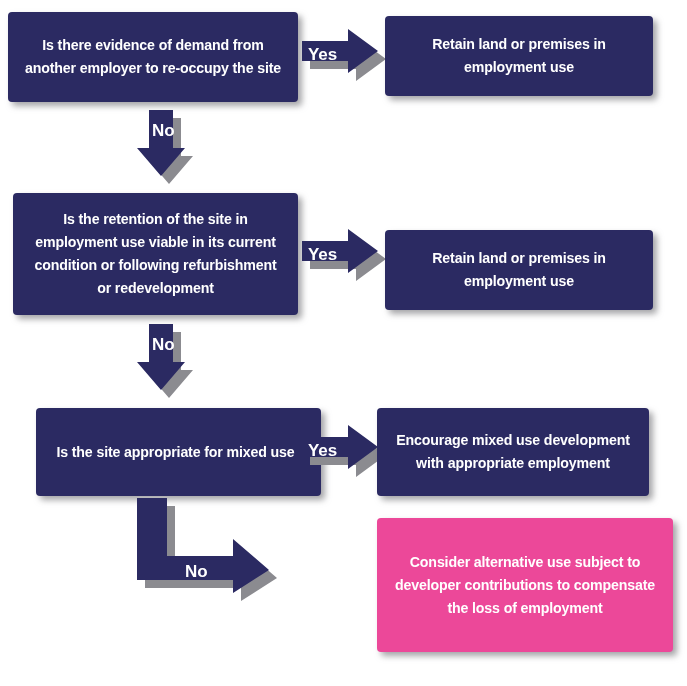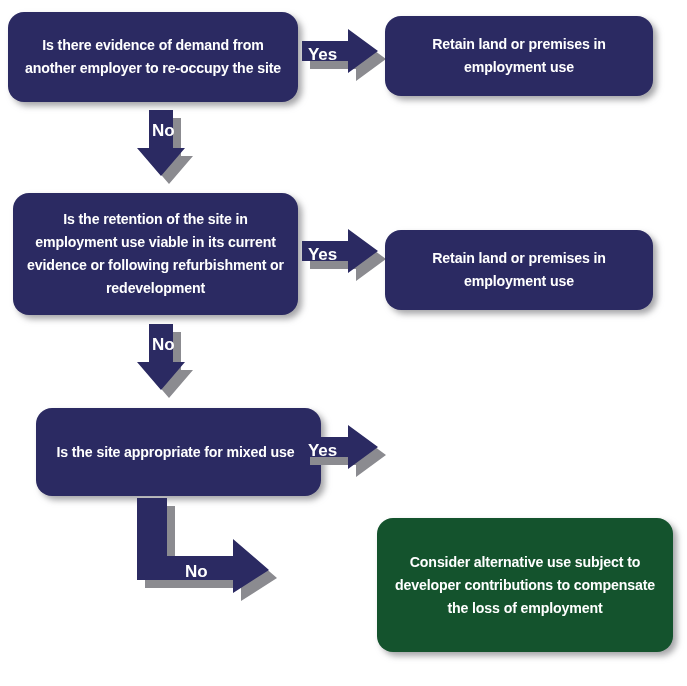--- a/index.html
+++ b/index.html
@@ -17,21 +17,21 @@
     height: 686px;
     background: #ffffff;
     overflow: hidden;
   }
 
   
   .node {
     position: absolute;
     box-sizing: border-box;
     background: #2b2a62;
-    border-radius: 16px;
+    border-radius: 4px;
     color: #ffffff;
     display: flex;
     align-items: center;
     justify-content: center;
     text-align: center;
     font-weight: bold;
     font-size: 14.2px;
     line-height: 1.62;
     letter-spacing: -0.15px;
     padding: 2px 14px;
@@ -87,21 +87,21 @@
 
   <div class="arrow" style="left:132px; top:110px;">
     <svg width="72" height="76" viewBox="0 0 72 76">
       <path class="shadow" d="M21 4 L45 4 L45 42 L57 42 L33 70 L9 42 L21 42 Z" transform="translate(4,4)" fill="#8b8b90"></path>
       <path class="body" d="M17 0 L41 0 L41 38 L53 38 L29 66 L5 38 L17 38 Z" fill="#2b2a62"></path>
     </svg>
     <span class="arrow-label" style="left:20px; top:11px;">No</span>
   </div>
 
   <div class="node question" style="left: 13px; top: 193px; width: 285px; height: 122px; background: rgb(43, 42, 98); color: rgb(255, 255, 255);">
-    <span class="txt">Is the retention of the site in employment use viable in its current evidence or following refurbishment or redevelopment</span>
+    <span class="txt">Is the retention of the site in employment use viable in its current condition or following refurbishment or redevelopment</span>
   </div>
 
   <div class="arrow" style="left:300px; top:228px;">
     <svg width="86" height="56" viewBox="0 0 86 56">
       <path class="shadow" d="M6 17 L52 17 L52 5 L82 27 L52 49 L52 37 L6 37 Z" transform="translate(4,4)" fill="#8b8b90"></path>
       <path class="body" d="M2 13 L48 13 L48 1 L78 23 L48 45 L48 33 L2 33 Z" fill="#2b2a62"></path>
     </svg>
     <span class="arrow-label" style="left:8px; top:17px;">Yes</span>
   </div>
 
@@ -122,26 +122,29 @@
   </div>
 
   <div class="arrow" style="left:300px; top:424px;">
     <svg width="86" height="56" viewBox="0 0 86 56">
       <path class="shadow" d="M6 17 L52 17 L52 5 L82 27 L52 49 L52 37 L6 37 Z" transform="translate(4,4)" fill="#8b8b90"></path>
       <path class="body" d="M2 13 L48 13 L48 1 L78 23 L48 45 L48 33 L2 33 Z" fill="#2b2a62"></path>
     </svg>
     <span class="arrow-label" style="left:8px; top:17px;">Yes</span>
   </div>
 
+  <div class="node outcome" style="left: 377px; top: 408px; width: 272px; height: 88px; background: rgb(43, 42, 98); color: rgb(255, 255, 255);">
+    <span class="txt">Encourage mixed use development with appropriate employment</span>
+  </div>
 
   <div class="arrow" style="left:134px; top:498px;">
     <svg width="160" height="106" viewBox="0 0 160 106">
       <path class="shadow" d="M7 4 L37 4 L37 62 L103 62 L103 45 L139 76 L103 99 L103 86 L7 86 Z" transform="translate(4,4)" fill="#8b8b90"></path>
       <path class="body" d="M3 0 L33 0 L33 58 L99 58 L99 41 L135 72 L99 95 L99 82 L3 82 Z" fill="#2b2a62"></path>
     </svg>
     <span class="arrow-label" style="left:51px; top:64px;">No</span>
   </div>
 
-  <div class="node outcome" style="left: 377px; top: 518px; width: 296px; height: 134px; background: #14532d; color: rgb(255, 255, 255);">
+  <div class="node outcome" style="left: 377px; top: 518px; width: 296px; height: 134px; background: #ec4899; color: rgb(255, 255, 255);">
     <span class="txt">Consider alternative use subject to developer contributions to compensate the loss of employment</span>
   </div>
 
 </div>
 
 </body></html>

